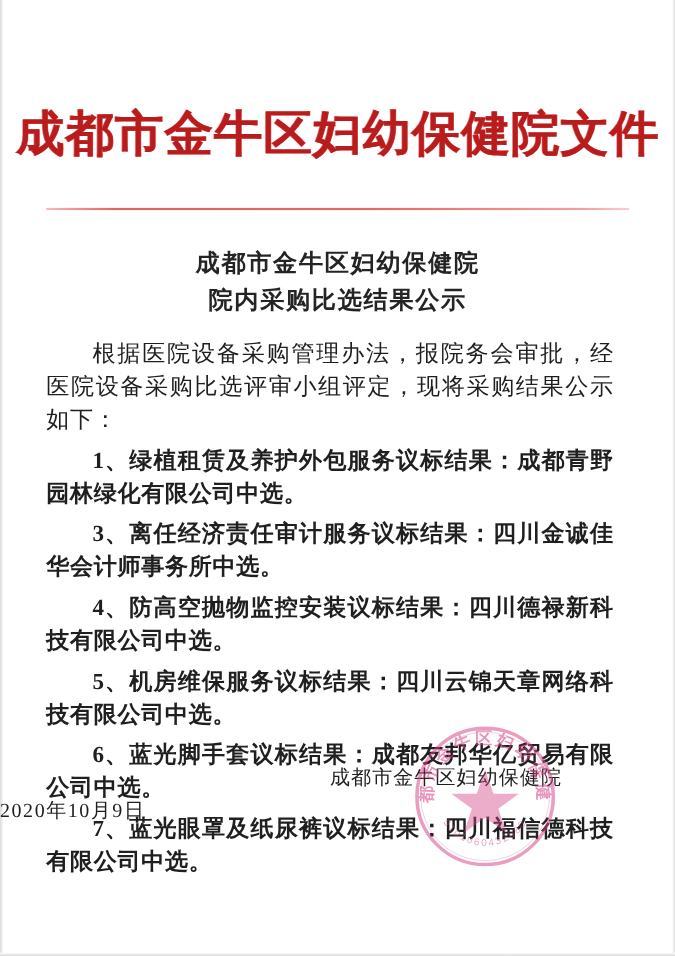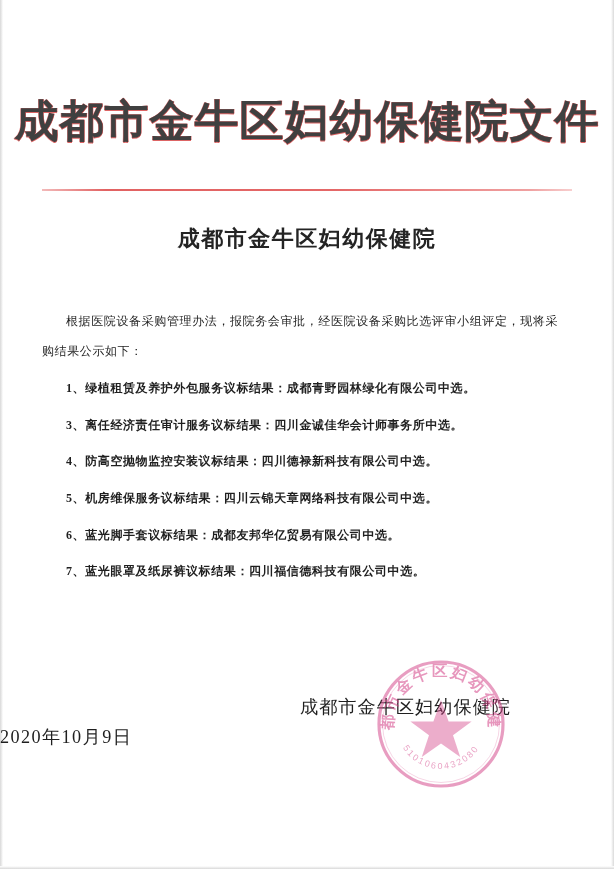--- a/index.html
+++ b/index.html
@@ -51,21 +51,21 @@
     width: 614px;
     text-align: center;
   }
   .masthead-title {
     display: inline-block;
     font-family: "Liberation Serif", "DejaVu Serif", serif;
     font-size: 44px;
     font-weight: bold;
     letter-spacing: 1px;
     line-height: 1.18;
-    color: #404040;
+    color: #b91c1c;
     text-shadow:
        0.6px 0 0 #d85a5a,
       -0.6px 0 0 #e88383,
        0 0.6px 0 #dd6565;
     white-space: nowrap;
   }
   .masthead-rule {
     position: absolute;
     left: 42px;
     top: 189px;
@@ -94,21 +94,21 @@
   }
 
   
   .body-block {
     position: absolute;
     left: 42px;
     top: 306px;
     width: 532px;
   }
   .para {
-    font-size: 12px;
+    font-size: 21px;
     line-height: 30.2px;
     letter-spacing: 0.6px;
     text-align: justify;
     text-justify: inter-ideograph;
     text-indent: 2em;
     margin: 0 16px 0 0;
     color: #1f1f1f;
   }
   .para + .para {
     margin-top: 6.5px;
@@ -167,20 +167,21 @@
   <div class="scan-edge-right"></div>
   <div class="scan-edge-bottom"></div>
 
   <div class="masthead">
     <span class="masthead-title">成都市金牛区妇幼保健院文件</span>
   </div>
   <div class="masthead-rule"></div>
 
   <div class="doc-title">
     <span class="doc-title-line">成都市金牛区妇幼保健院</span>
+    <span class="doc-title-line">院内采购比选结果公示</span>
   </div>
 
   <div class="body-block">
     <p class="para">根据医院设备采购管理办法，报院务会审批，经医院设备采购比选评审小组评定，现将采购结果公示如下：</p>
     <p class="para">1、绿植租赁及养护外包服务议标结果：成都青野园林绿化有限公司中选。</p>
     <p class="para">3、离任经济责任审计服务议标结果：四川金诚佳华会计师事务所中选。</p>
     <p class="para">4、防高空抛物监控安装议标结果：四川德禄新科技有限公司中选。</p>
     <p class="para">5、机房维保服务议标结果：四川云锦天章网络科技有限公司中选。</p>
     <p class="para">6、蓝光脚手套议标结果：成都友邦华亿贸易有限公司中选。</p>
     <p class="para">7、蓝光眼罩及纸尿裤议标结果：四川福信德科技有限公司中选。</p>

